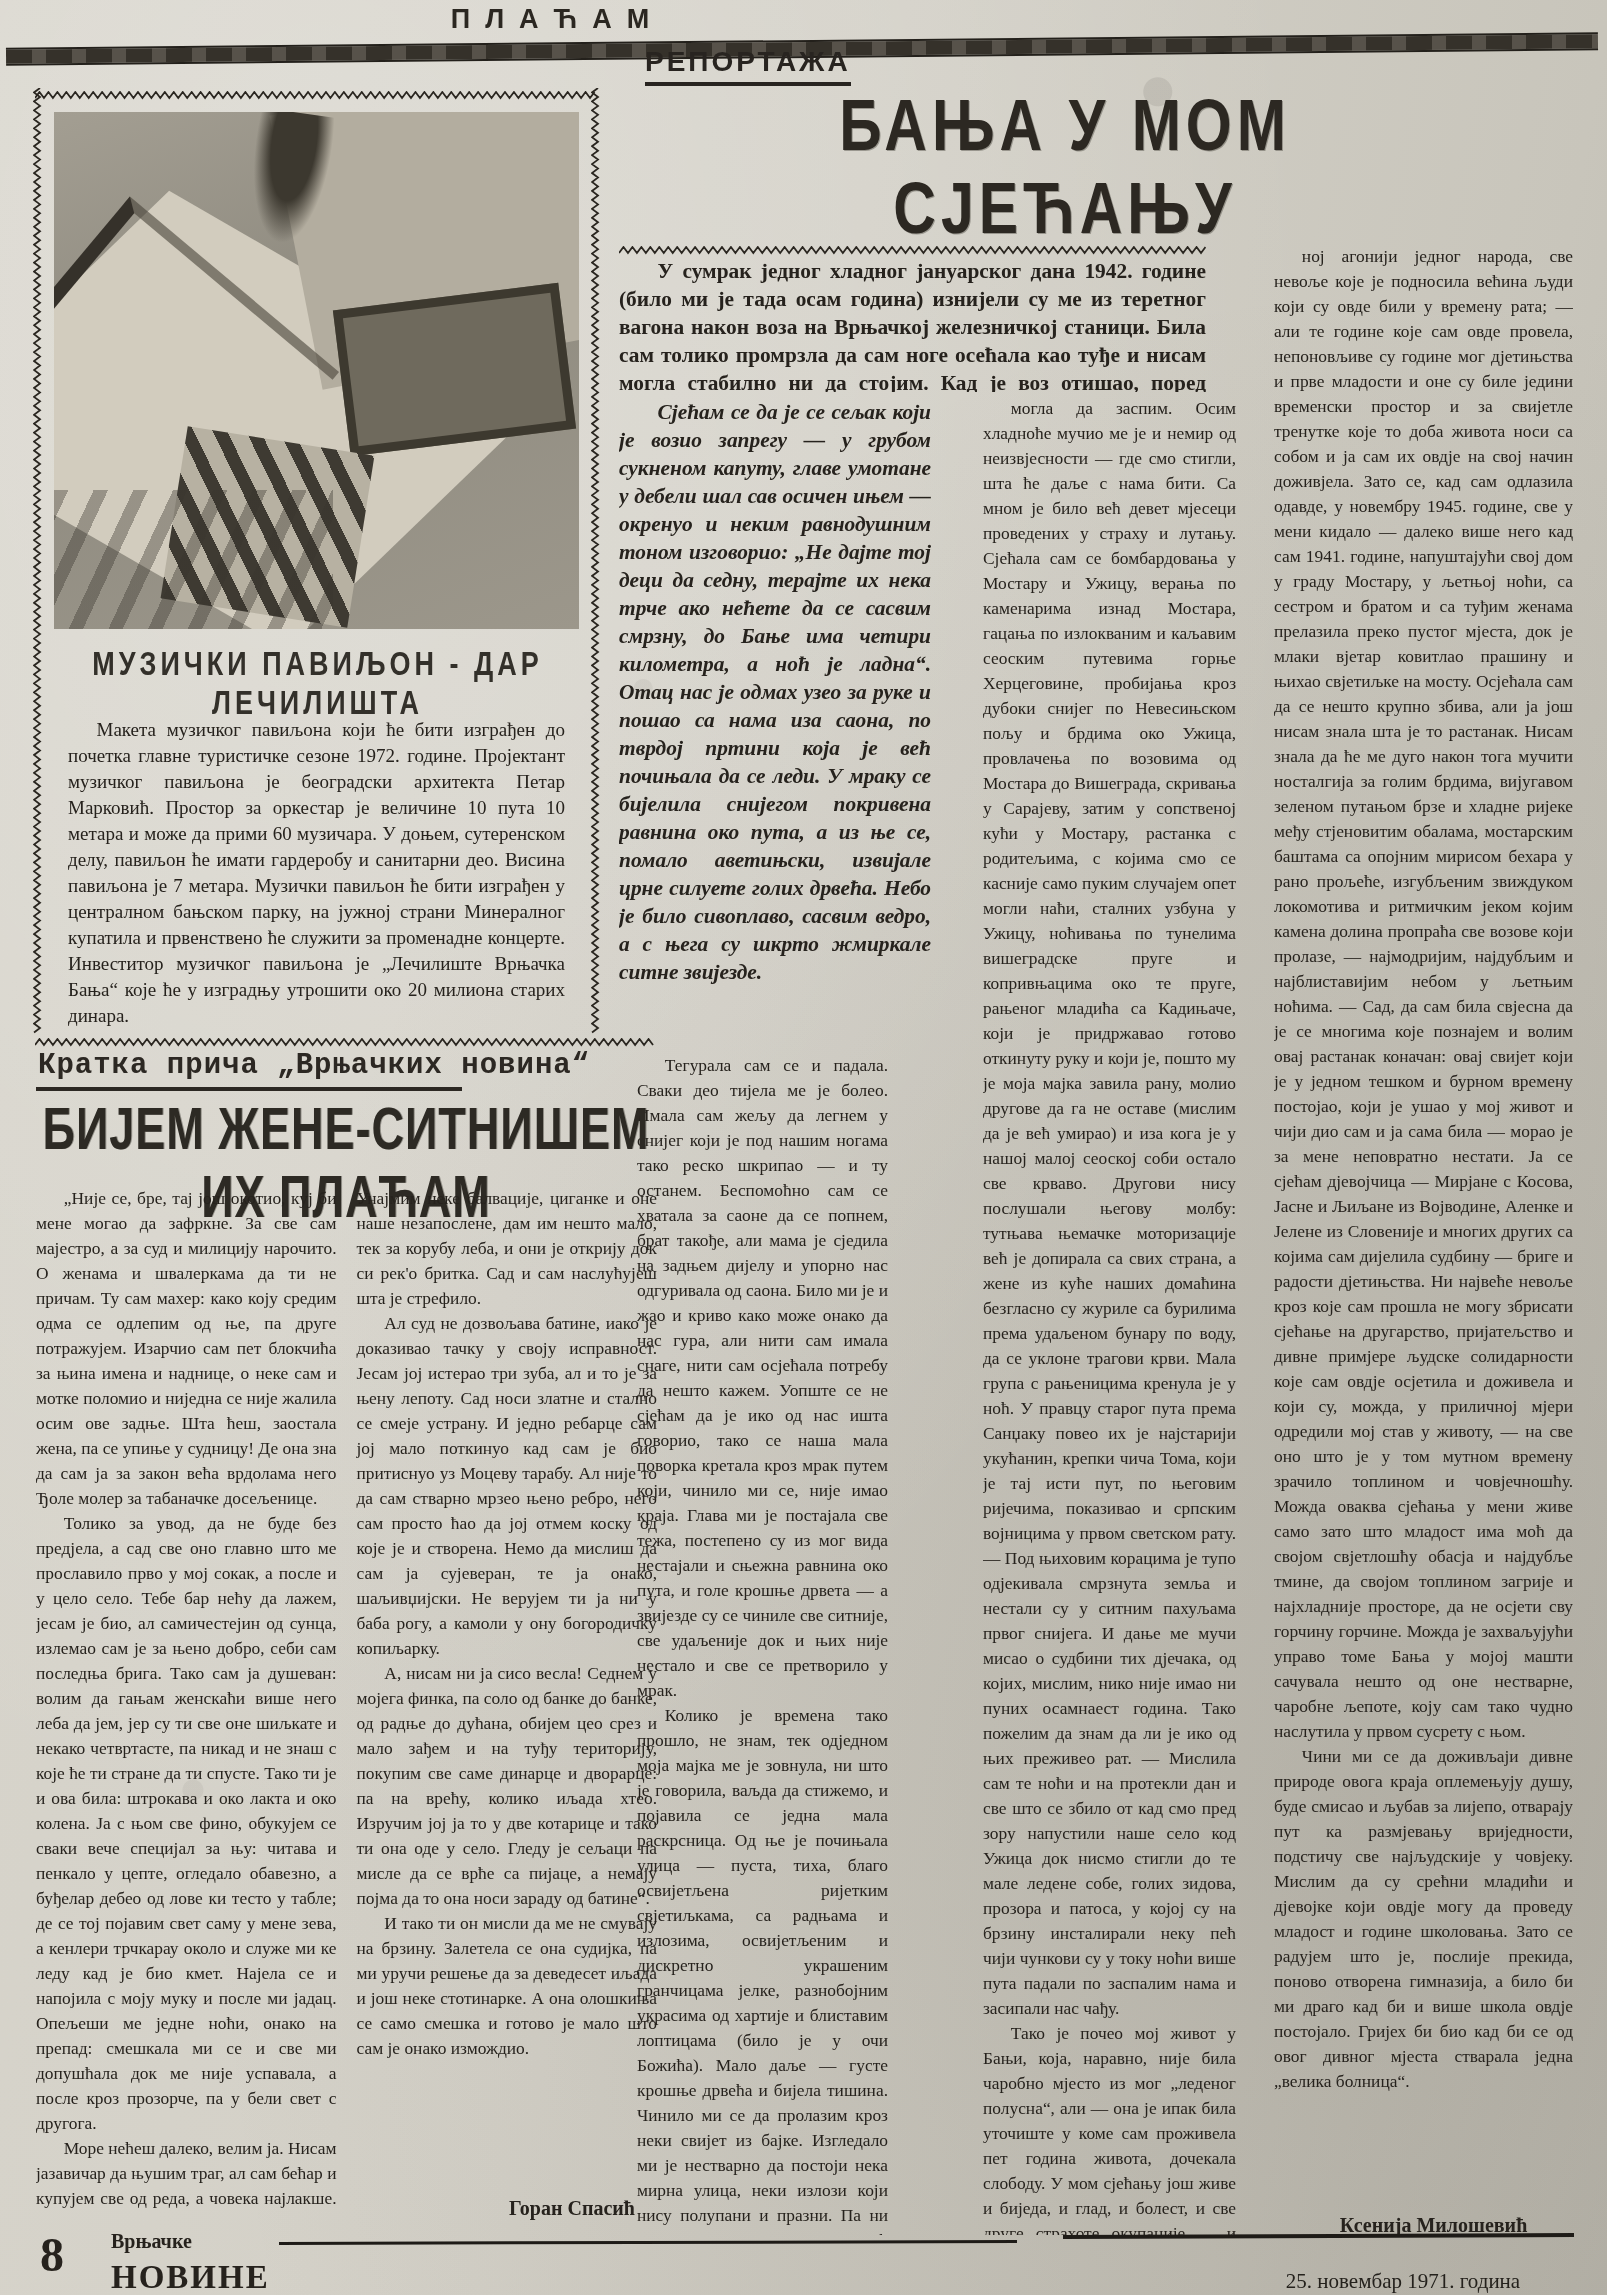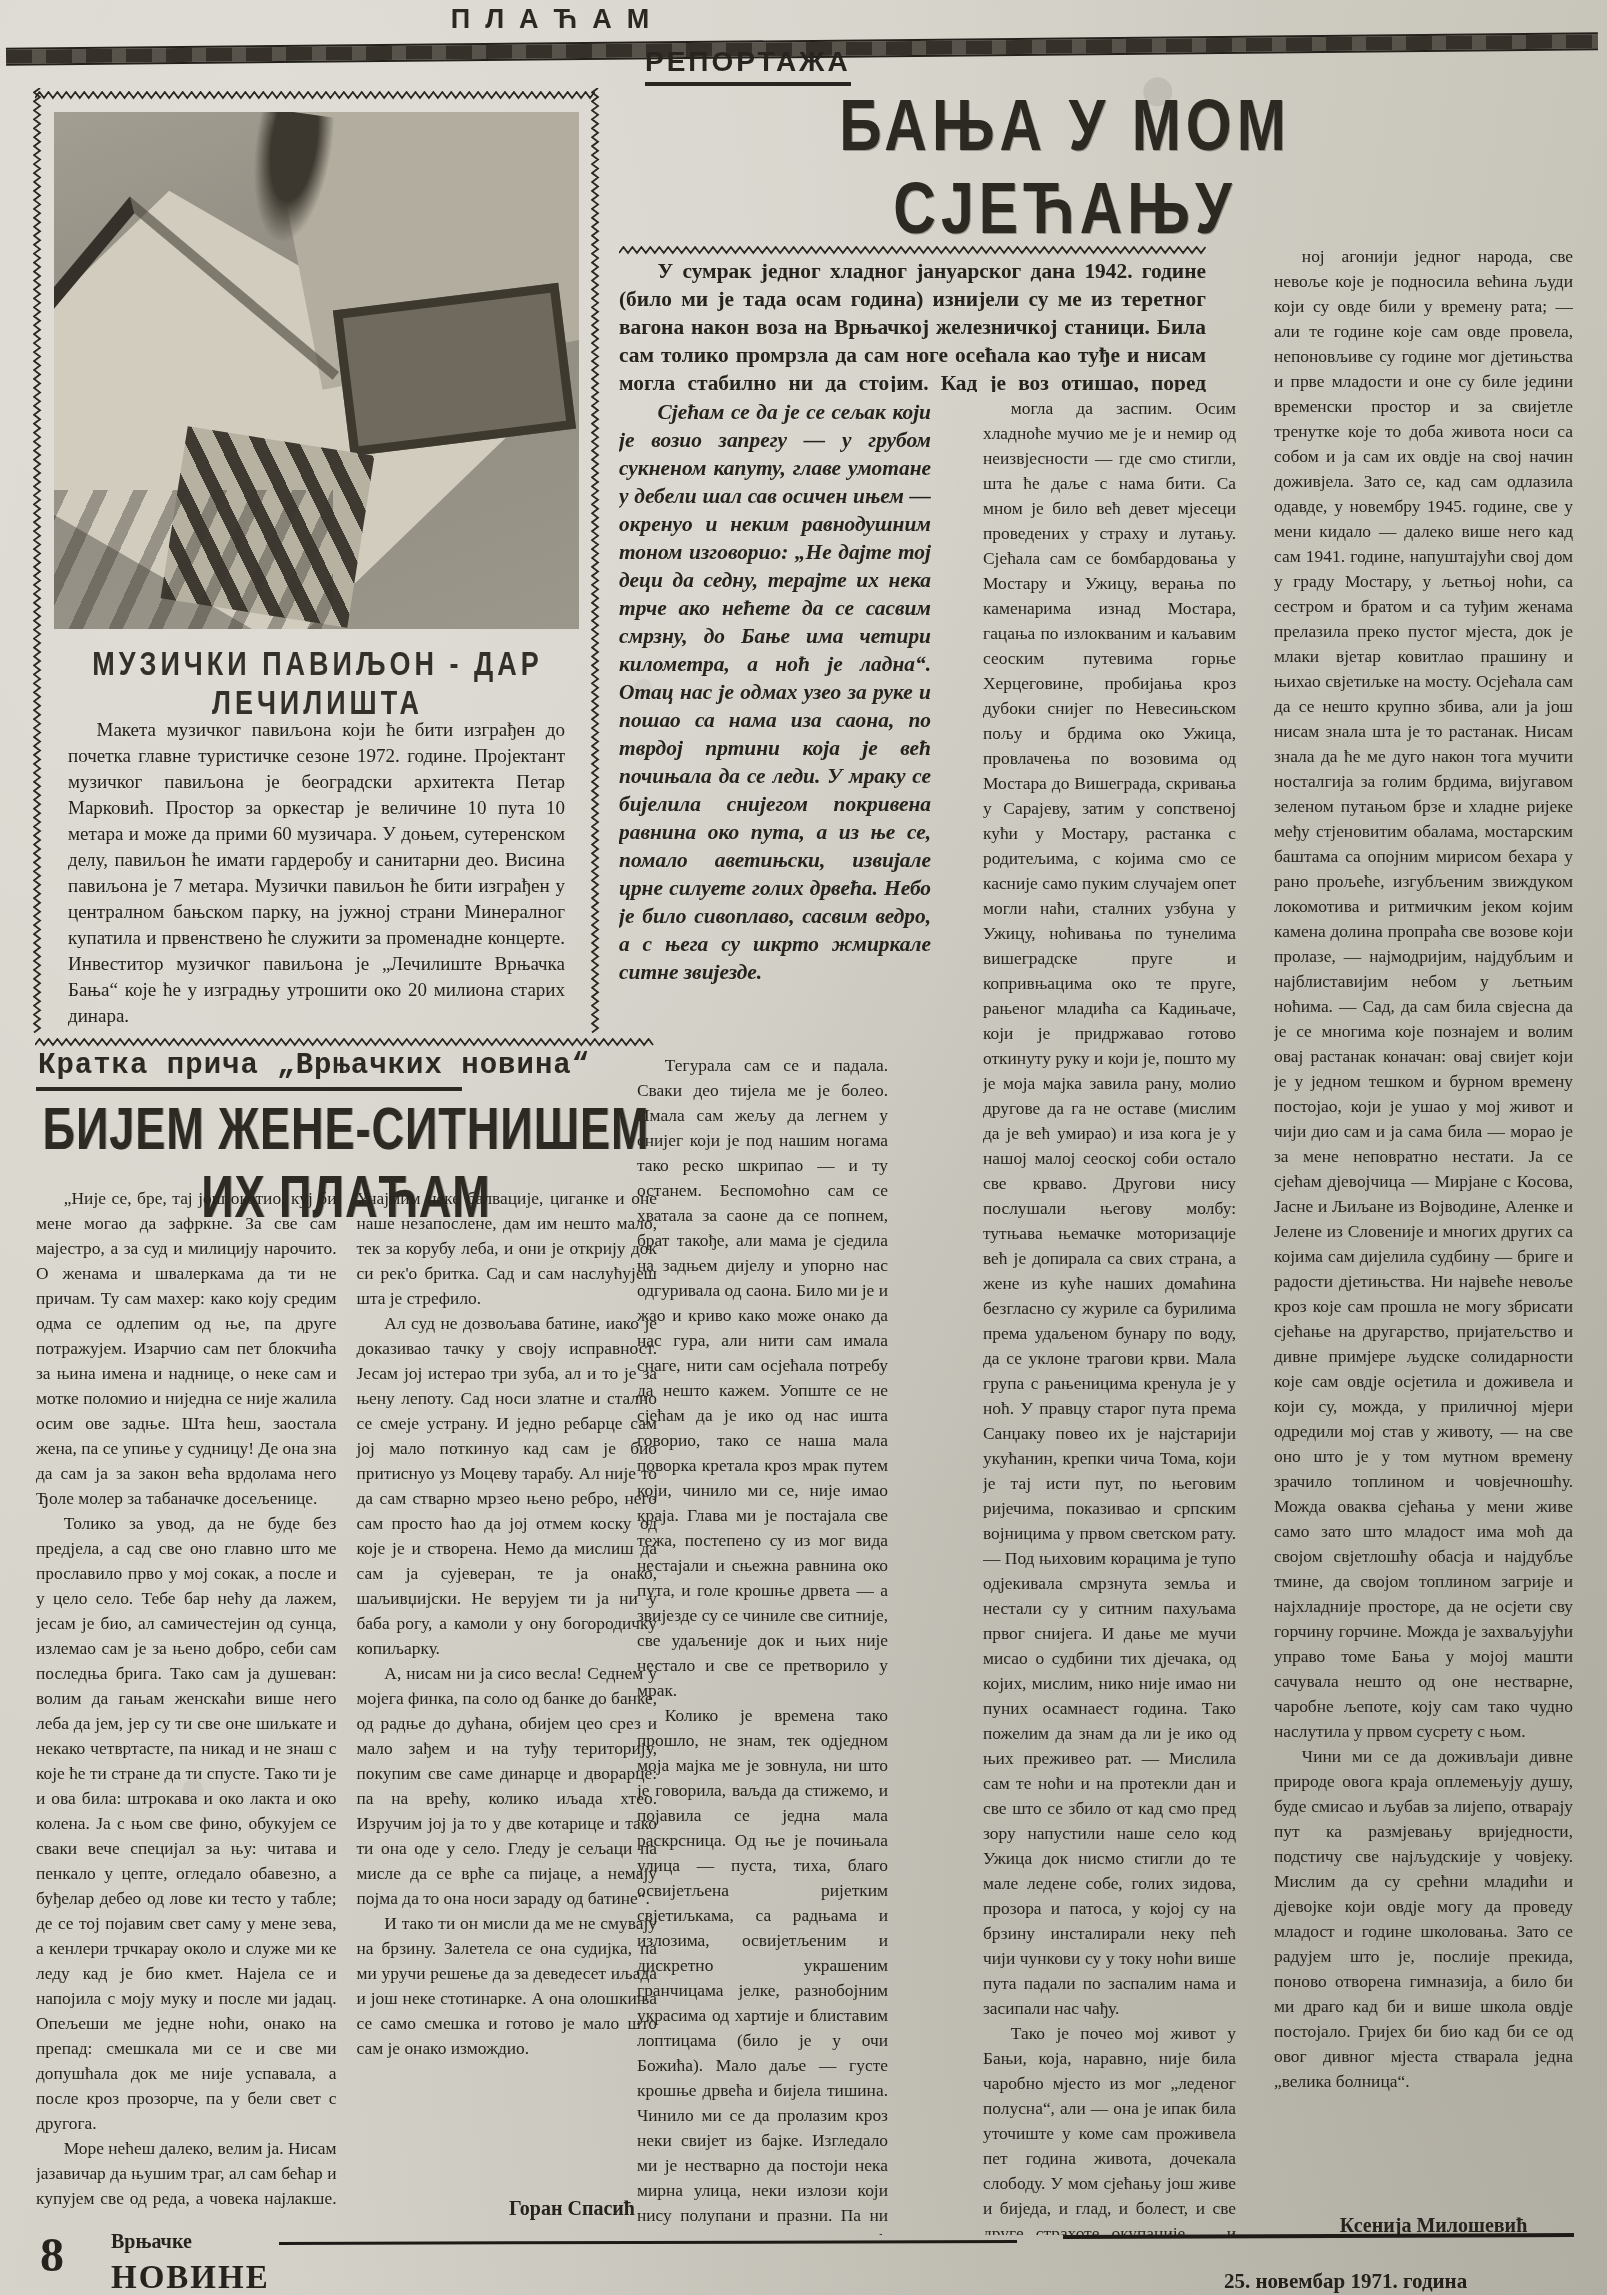--- a/index.html
+++ b/index.html
@@ -66,22 +66,22 @@
   .story-body{position:absolute;left:36px;top:1186px;width:621px;height:1047px;overflow:hidden;
     column-count:2;column-gap:20px;column-fill:auto;}
   .sig-story{left:338px;top:2197px;width:297px;text-align:right;}
   
   .foot-rule-a{position:absolute;left:279px;top:2241px;width:738px;height:3px;background:#1e1b17;transform:rotate(-.15deg);}
   .foot-rule-b{position:absolute;left:1063px;top:2234px;width:511px;height:4px;background:#1e1b17;transform:rotate(-.2deg);}
   .page-num{position:absolute;left:40px;top:2227px;font-size:48px;font-weight:bold;}
   .masthead{position:absolute;left:111px;top:2223px;line-height:36px;font-weight:bold;}
   .masthead .m1{font-size:20px;}
   .masthead .m2{font-size:33px;letter-spacing:2px;}
-  .date-line{position:absolute;left:1224px;top:2269px;width:358px;text-align:left;
-    font-weight:bold;font-size:21px;color:#24211c;}
+  .date-line{position:absolute;left:1224px;top:2269px;width:358px;text-align:center;
+    font-weight:normal;font-size:21px;color:#24211c;}
 </style>
 </head>
 <body>
 
 <div class="page">
   <div class="noise"></div>
 
   <div class="kultura">ПЛАЋАМ</div>
   <div class="toprule"></div>
 

